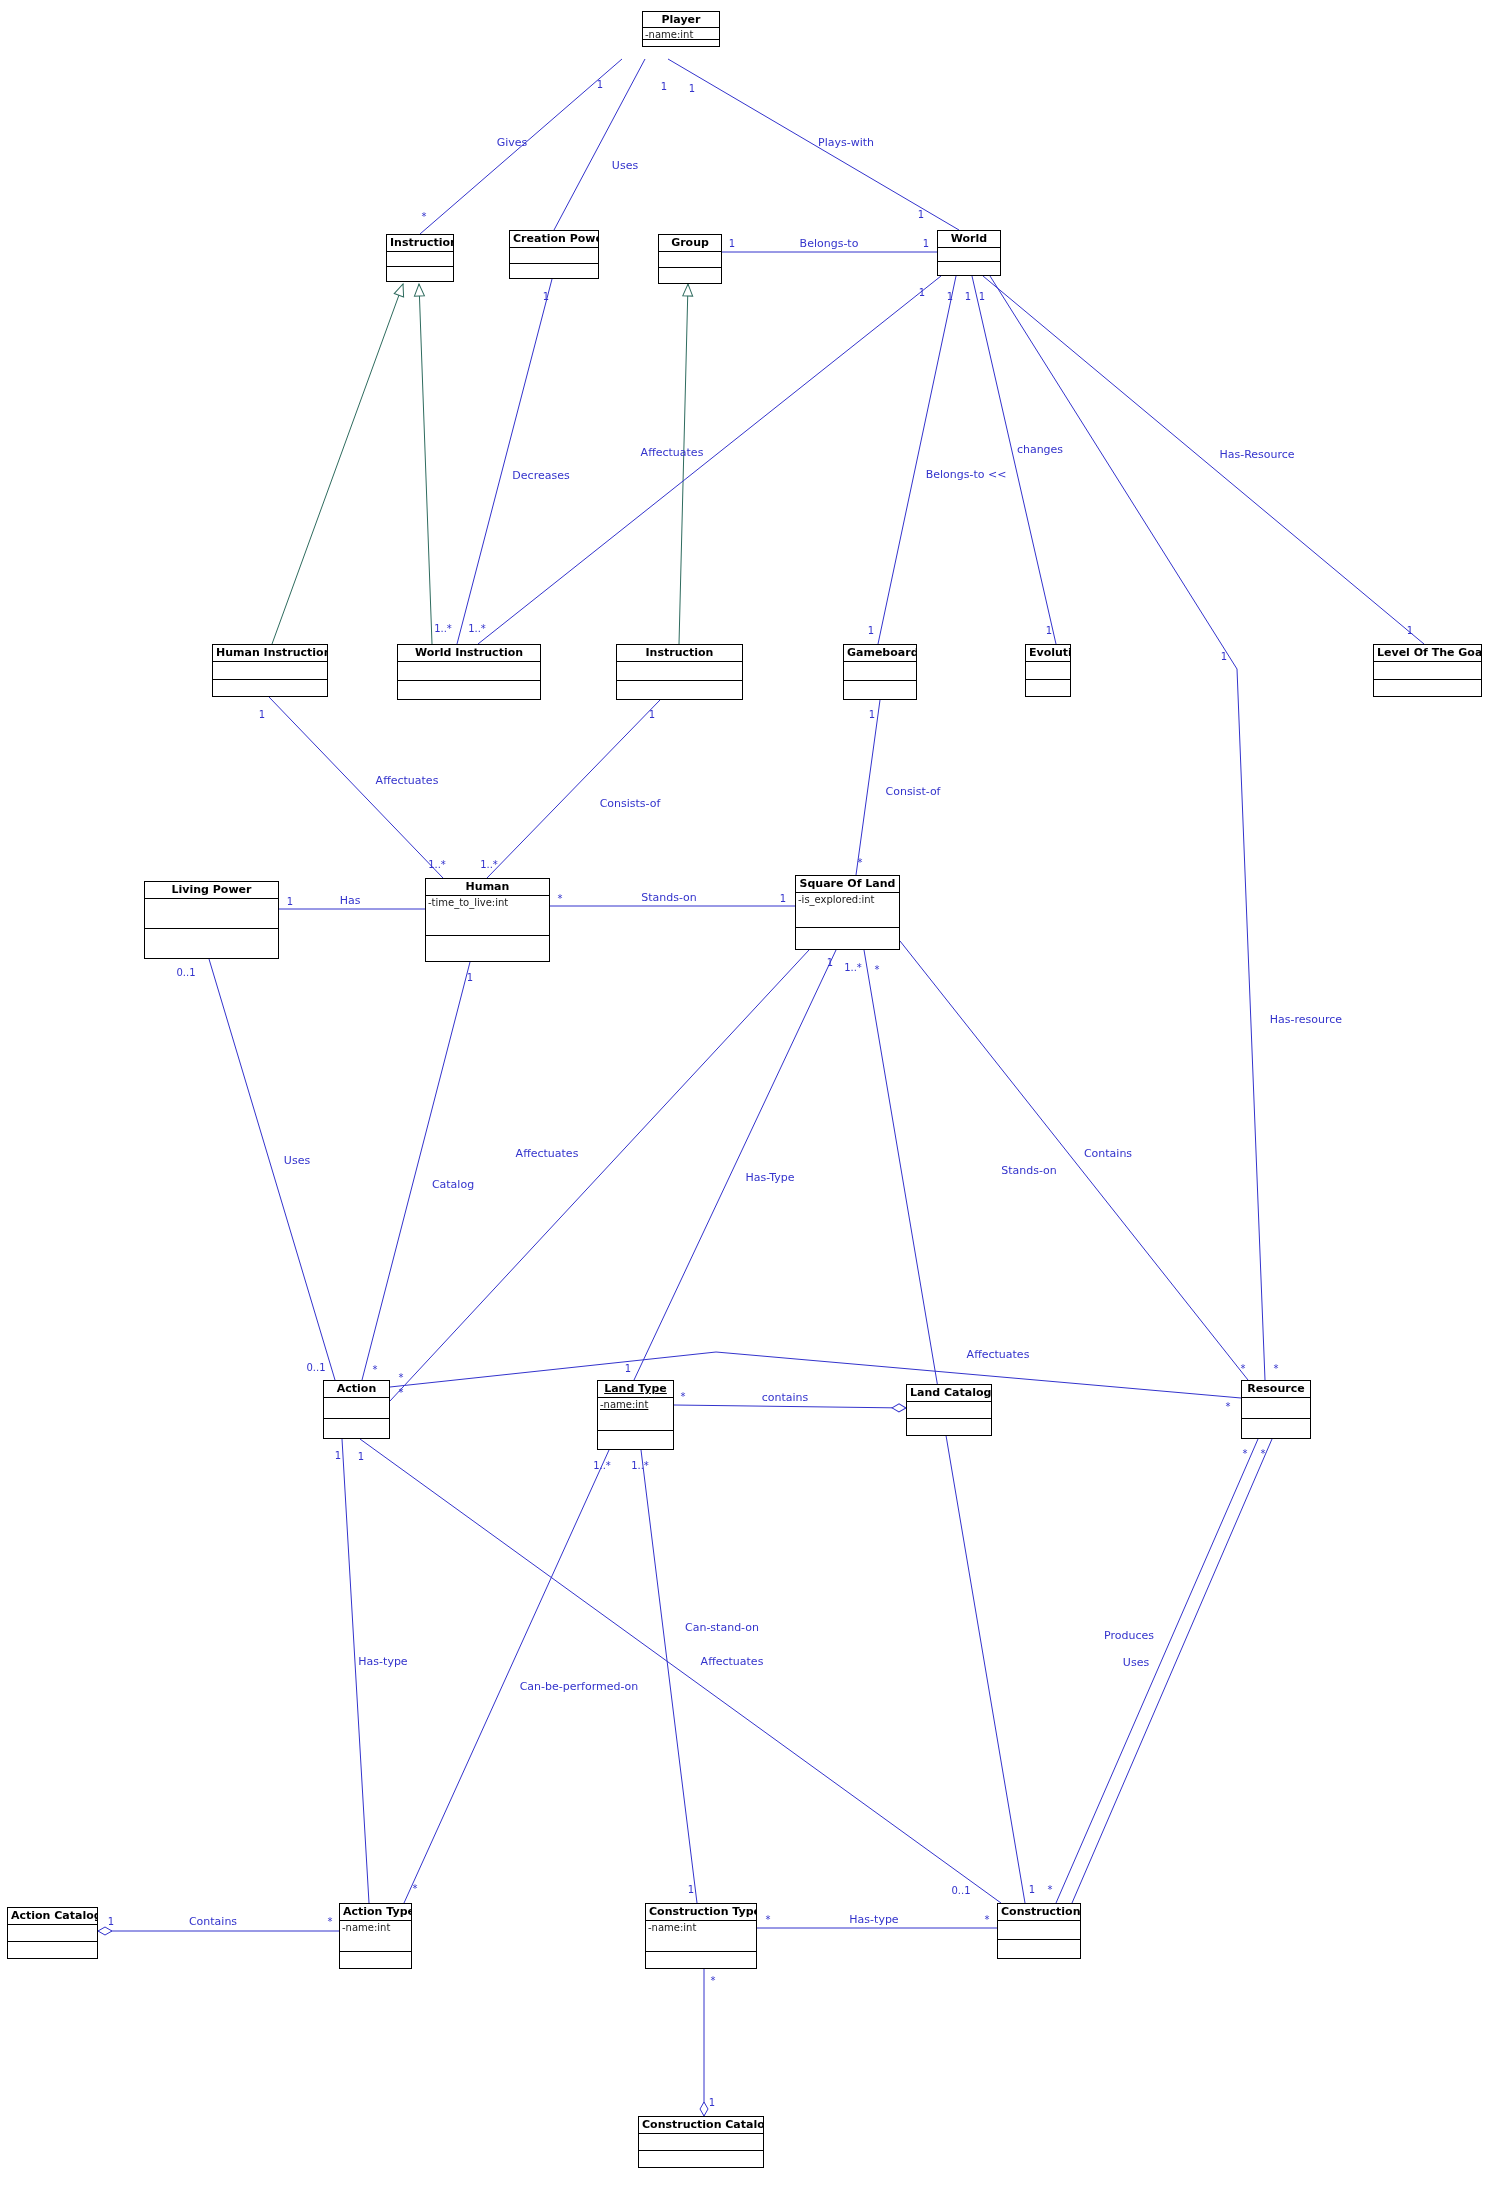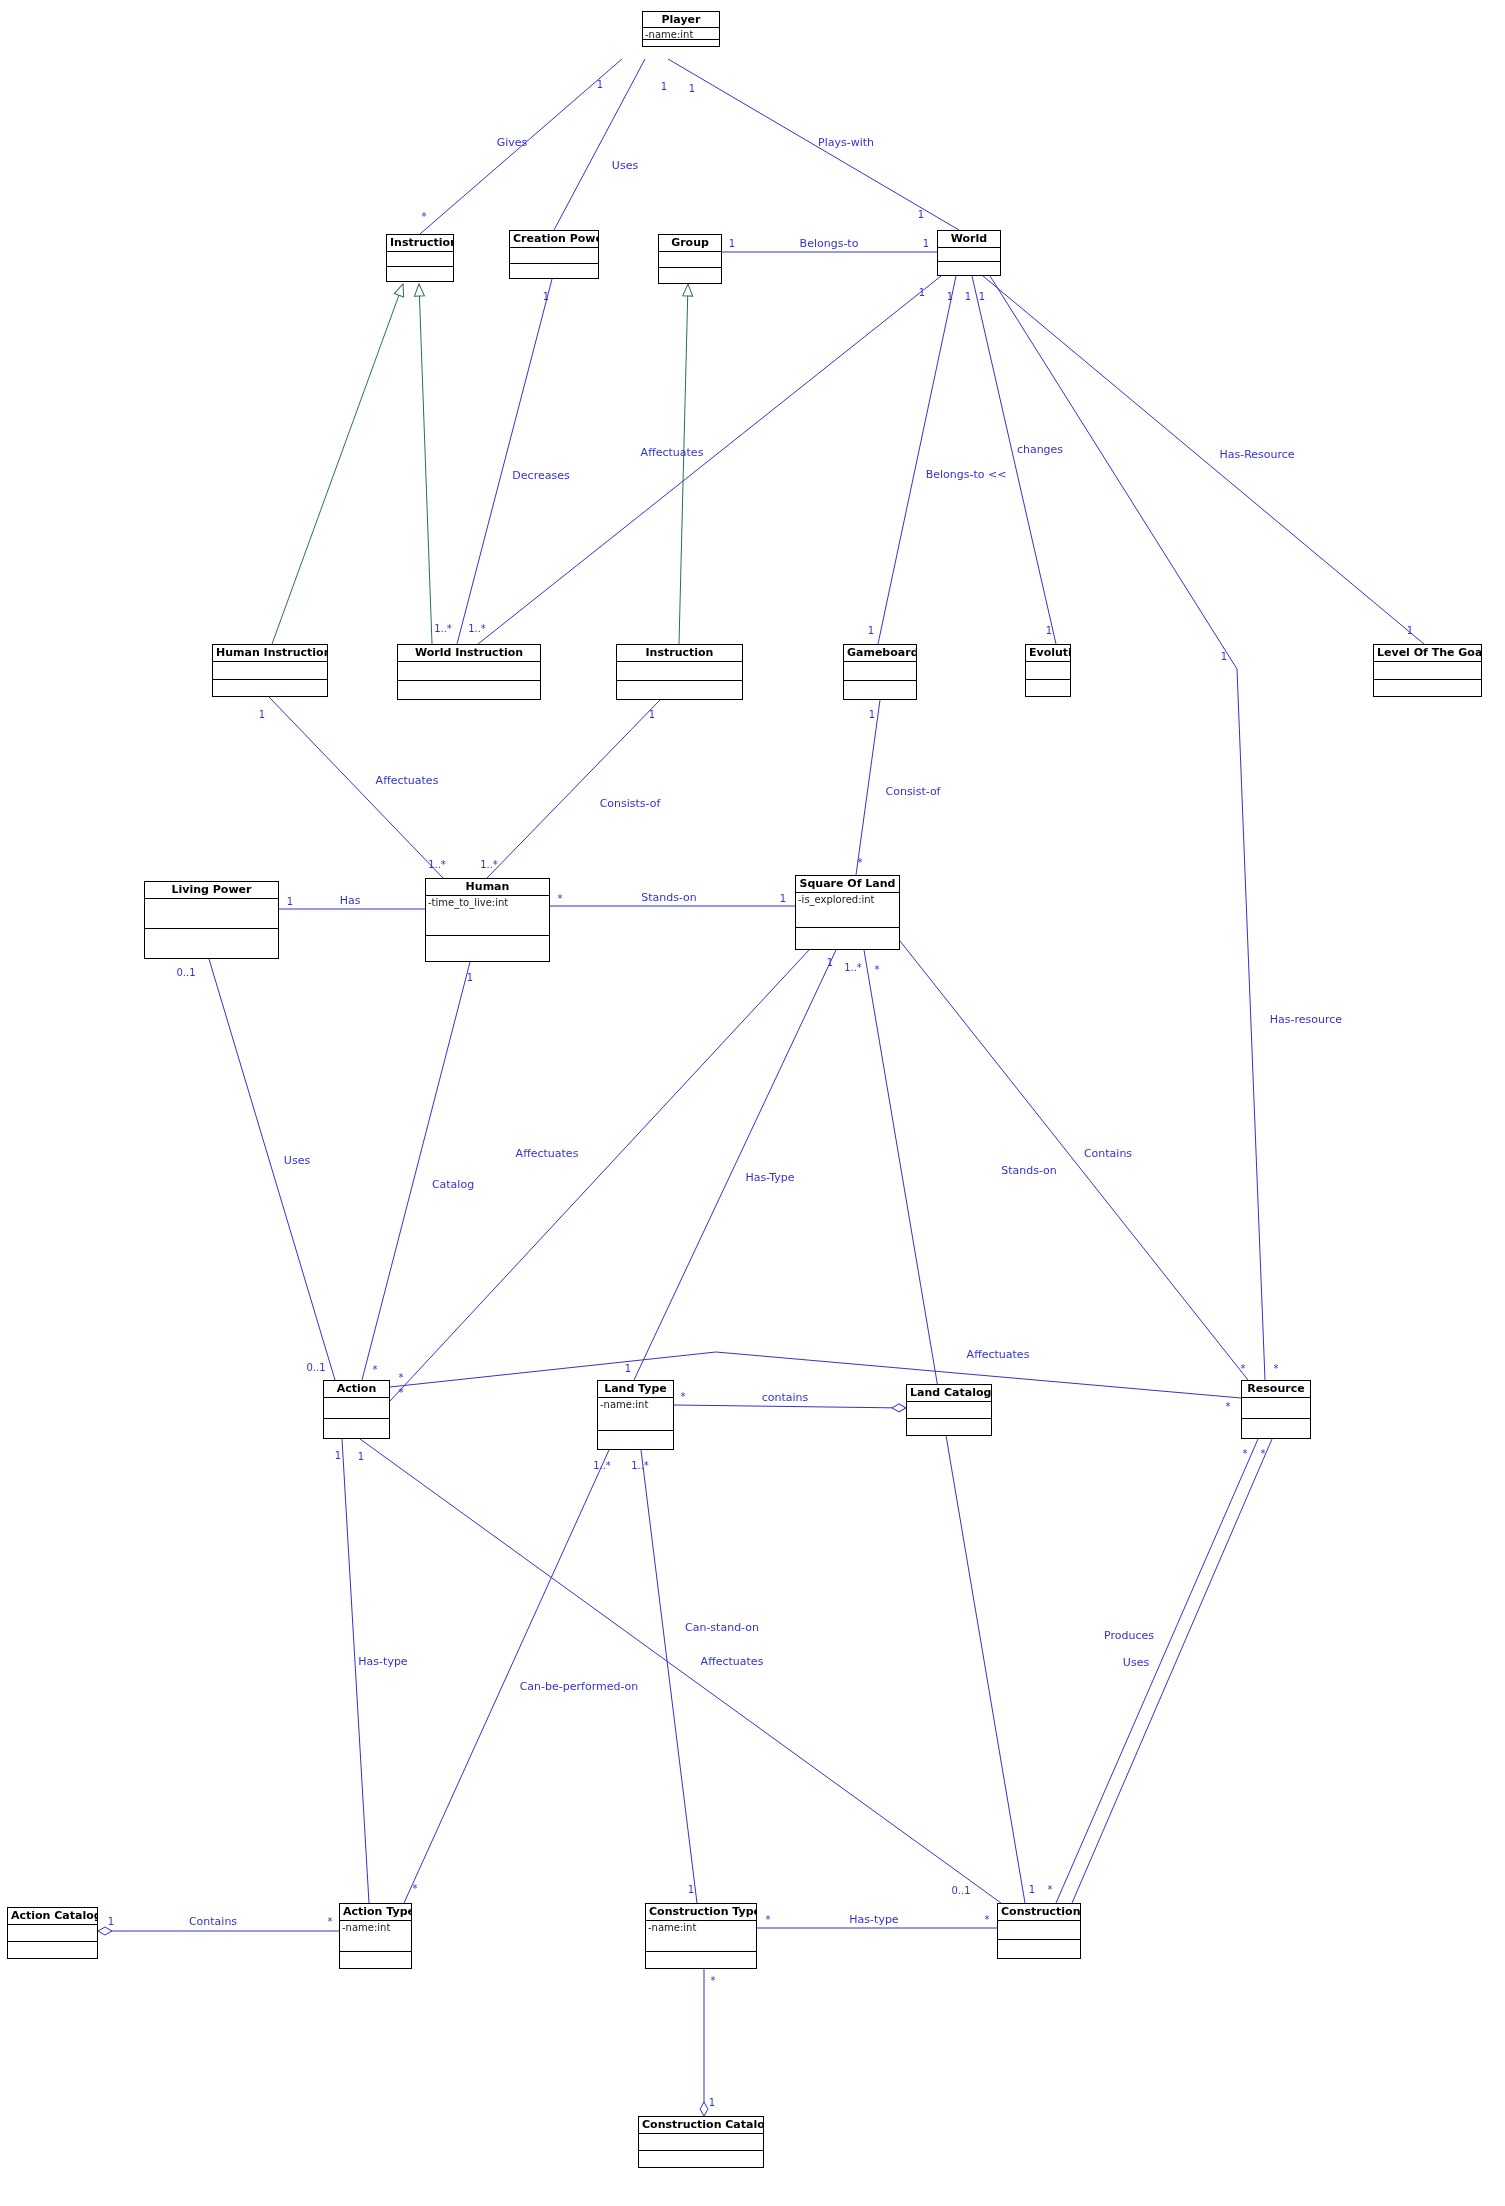--- a/index.html
+++ b/index.html
@@ -270,21 +270,21 @@
       <div class="uml-attrs">
         <div class="uml-attr">-is_explored:int</div>
       </div>
       <div class="uml-ops"></div>
     </div>
     <div class="uml-class" style="left: 323px; top: 1380px; width: 67px; height: 59px;">
       <div class="uml-title">Action</div>
       <div class="uml-attrs"></div>
       <div class="uml-ops"></div>
     </div>
-    <div class="uml-class" style="left: 597px; top: 1380px; width: 77px; height: 70px;">
+    <div class="uml-class" style="left: 597px; top: 1380px; width: 77px; height: 70px; text-decoration: underline;">
       <div class="uml-title">Land Type</div>
       <div class="uml-attrs">
         <div class="uml-attr">-name:int</div>
       </div>
       <div class="uml-ops"></div>
     </div>
     <div class="uml-class" style="left: 906px; top: 1384px; width: 86px; height: 52px;">
       <div class="uml-title">Land Catalog</div>
       <div class="uml-attrs"></div>
       <div class="uml-ops"></div>

